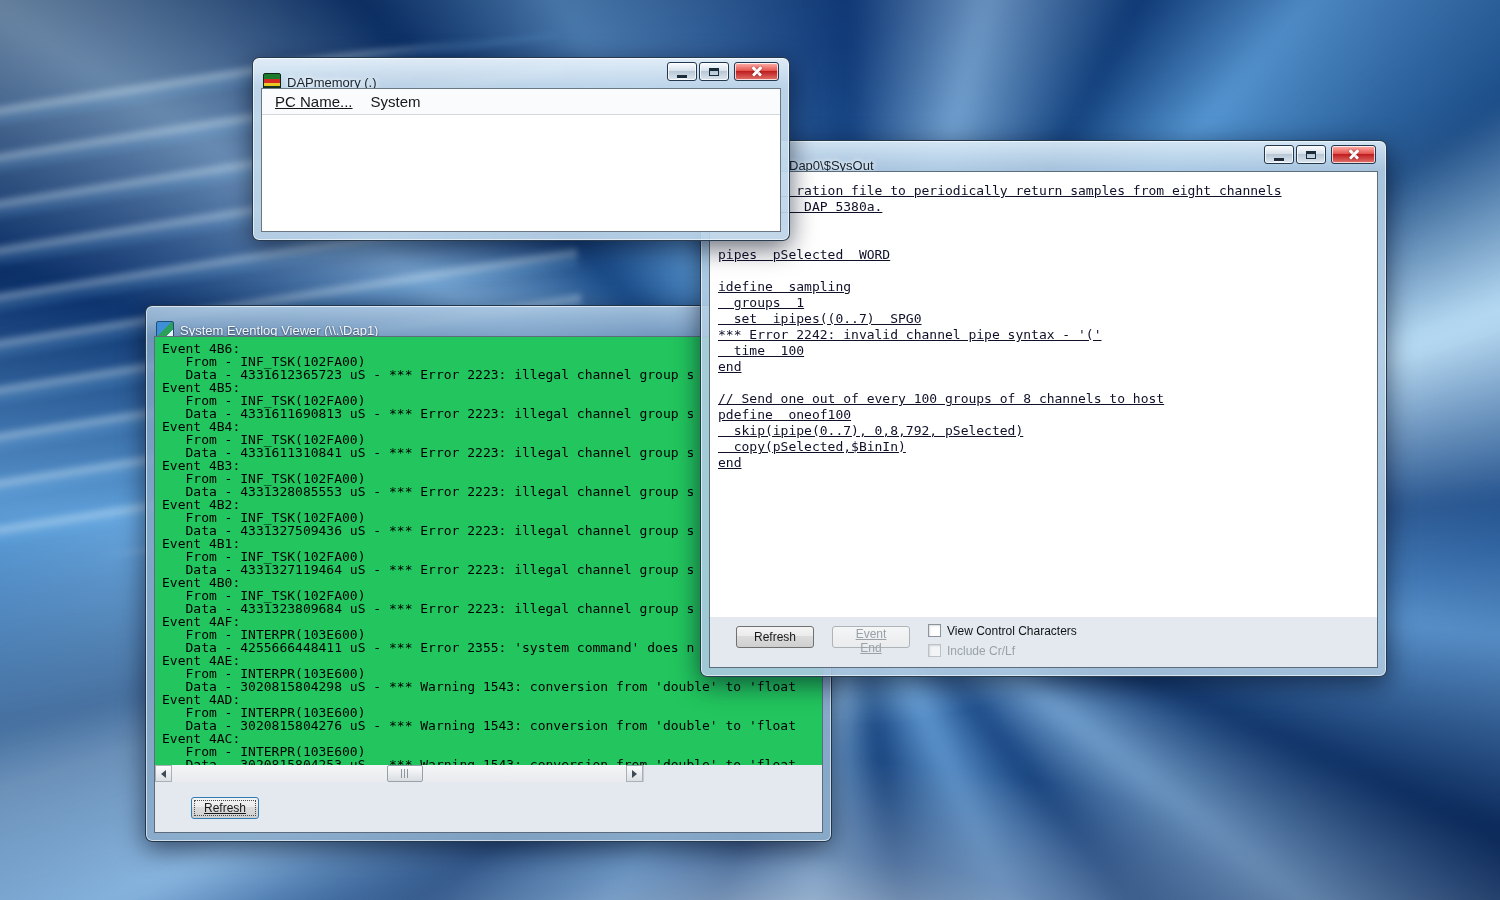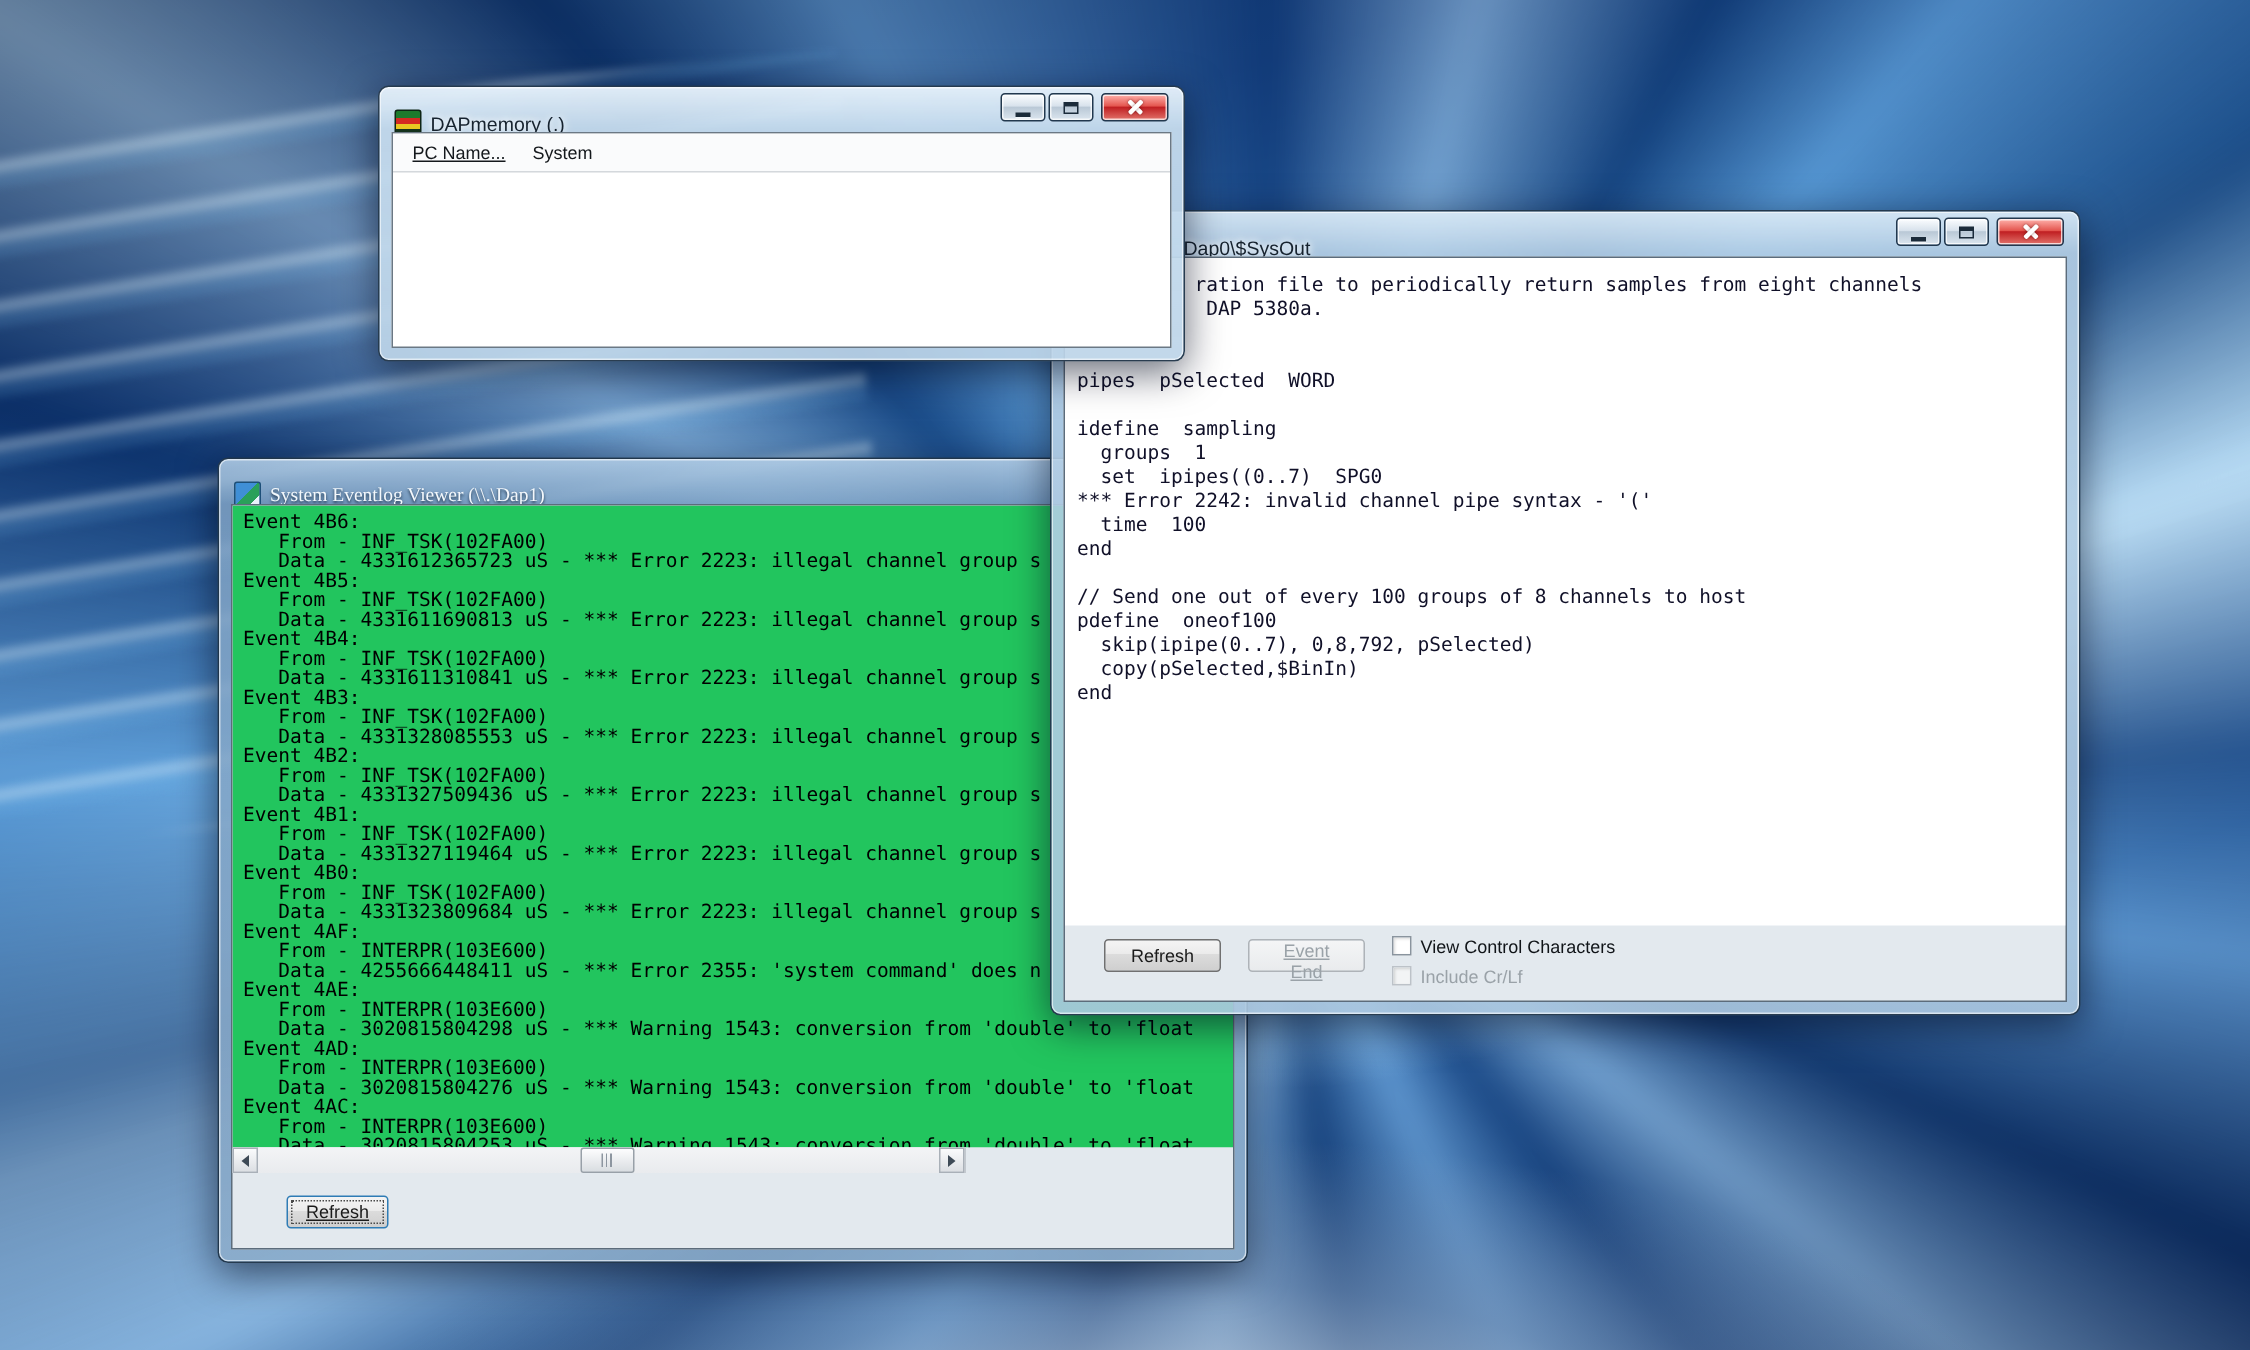--- a/index.html
+++ b/index.html
@@ -53,21 +53,21 @@
   .btn { font:12px "Liberation Sans",sans-serif; color:#1a1a1a; height:22px; padding:0 12px;
     border:1px solid #707070; border-radius:3px; cursor:default;
     background: linear-gradient(180deg,#f4f4f4 0%,#ebebeb 45%,#dcdcdc 46%,#cfcfcf 100%); }
   .btn.focused { border-color:#2f7cb5; outline:1px dotted #4a4a4a; outline-offset:-4px; }
   .btn.disabled { color:#9aa2a8; border-color:#aeb3b8; background:linear-gradient(180deg,#f4f5f6,#e9ebed); }
   .ul { text-decoration:underline; }
 
   
   .eventlog { left:145px; top:305px; width:685px; height:535px; z-index:10;
     background: linear-gradient(180deg, rgba(172,200,226,.93) 0, rgba(128,163,197,.86) 30px, rgba(140,172,202,.86) 100%); }
-  .eventlog .title-text { color:#f3f8fc; text-shadow:0 1px 2px rgba(8,28,48,.85);font-family:Liberation Serif, serif; }
+  .eventlog .title-text { color:#f3f8fc; text-shadow:0 1px 2px rgba(8,28,48,.85); }
   .inner { position:absolute; left:8px; right:8px; top:30px; bottom:8px; border:1px solid #5c6c7b;
     background:#e3e9ee; display:flex; flex-direction:column; overflow:hidden; }
   .log-view { height:428px; flex:none; background:#22c55e; overflow:hidden; }
   .log-pre { margin:0; padding:5px 0 0 7px; font:13px/13px "DejaVu Sans Mono","Liberation Mono",monospace; color:#000; white-space:pre; }
   .hscroll-row { height:17px; flex:none; display:flex; background:#e3e9ee; }
   .hscroll { width:488px; display:flex; background:#eef0f3; border-right:1px solid #c3c9cf; }
   .sb-btn { width:17px; height:17px; box-sizing:border-box; flex:none; display:flex; align-items:center; justify-content:center;
     background:linear-gradient(180deg,#fafbfc,#dcdfe3); border:1px solid #a9b0b8; }
   .sb-track { flex:1; position:relative; background:linear-gradient(180deg,#f3f4f6,#e9ebee); }
   .sb-thumb { position:absolute; top:0; bottom:0; left:215px; width:36px; display:flex; align-items:center; justify-content:center;
@@ -77,39 +77,39 @@
   .tri-left  { border-right:5px solid #3e4a56; border-left:none; }
   .tri-right { border-left:5px solid #3e4a56; border-right:none; }
   .ev-strip { flex:1; position:relative; }
   .ev-strip .btn { position:absolute; left:36px; top:15px; }
 
   
   .sysout { left:700px; top:140px; width:685px; height:535px; z-index:20;
     background: linear-gradient(180deg, rgba(216,233,246,.96) 0, rgba(182,208,230,.9) 28px, rgba(172,200,224,.9) 100%); }
   .sysout .title-text { color:#16222e; text-shadow:0 0 7px #fff,0 0 4px #fff; margin-left:78px; }
   .so-view { height:445px; flex:none; background:#fff; overflow:hidden; }
-  .so-pre { margin:0; padding:11px 12px 0 8px; font:13px/16px "DejaVu Sans Mono","Liberation Mono",monospace; color:#101028; white-space:pre; }
+  .so-pre { margin:0; padding:11px 12px 0 8px; font:13px/16px "DejaVu Sans Mono","Liberation Mono",monospace; color:#101028; white-space:pre;text-decoration:underline; }
   .so-strip { flex:1; position:relative; }
   .so-strip .btn { position:absolute; top:9px; }
   .btn.so-refresh { left:26px; width:78px; }
   .btn.so-gotoend { left:122px; width:78px; }
   .cbx-col { position:absolute; left:218px; top:5px; display:flex; flex-direction:column; gap:3px; }
   .cbx-row { display:flex; align-items:center; gap:6px; height:17px; }
   .cbx { width:13px; height:13px; box-sizing:border-box; background:#fff; border:1px solid #8a949e; box-shadow:inset 1px 1px 2px rgba(0,0,0,.14); }
   .cbx.dis { background:#f2f4f5; border-color:#bcc2c8; }
   .cbx-label { font-size:12px; color:#101418; }
   .cbx-label.dis { color:#9aa2a8; }
 
   
   .dapmem { left:252px; top:57px; width:536px; height:182px; z-index:30;
     background: linear-gradient(180deg, rgba(230,241,250,.97) 0, rgba(198,220,238,.94) 28px, rgba(188,212,232,.92) 100%); }
   .dapmem .title-text { color:#16222e; text-shadow:0 0 7px #fff,0 0 4px #fff; }
   .dm-inner { position:absolute; left:8px; right:8px; top:30px; bottom:8px; border:1px solid #6b7884; background:#fff; overflow:hidden; }
   .menubar { height:25px; display:flex; align-items:center; gap:4px; padding:0 6px; background:#fafbfc; border-bottom:1px solid #d4d8dc; }
-  .menu-item { font-size:12px; color:#14181c; padding:2px 7px; }
+  .menu-item { font-size:15px; color:#14181c; padding:2px 7px; }
   .menu-item.u { text-decoration:underline; }
   .dm-body { padding:13px 24px 0 24px; }
   .bar-label { font-size:12px; color:#14181c; margin-bottom:4px; }
   .progress { height:17px; box-sizing:border-box; border:1px solid #8e9196; background:linear-gradient(180deg,#f4f4f4,#e9e9e9);
     box-shadow:inset 1px 1px 2px rgba(0,0,0,.1); margin-bottom:13px; overflow:hidden; }
   .progress-fill { height:100%; min-width:4px;
     background:linear-gradient(180deg,#9ed5f7 0%,#4fb0ef 35%,#1e90e0 50%,#3ba1ea 78%,#7ec8f4 100%); }
 </style>
 </head>
 <body>

